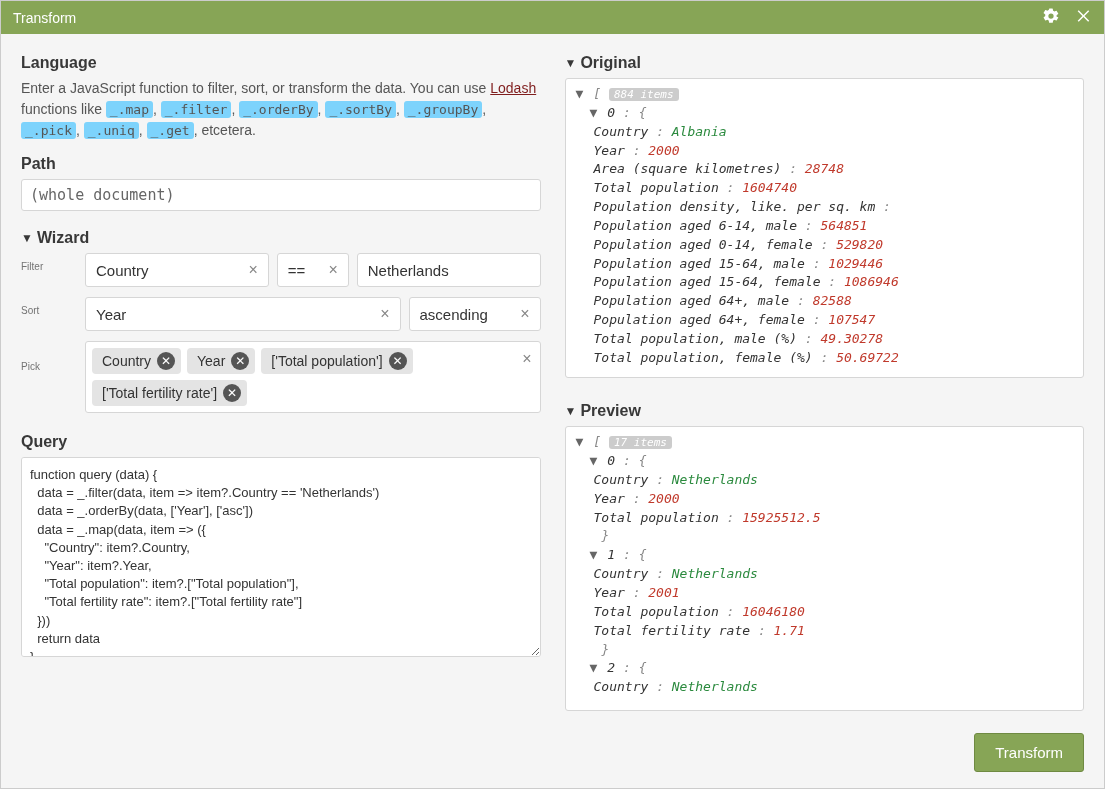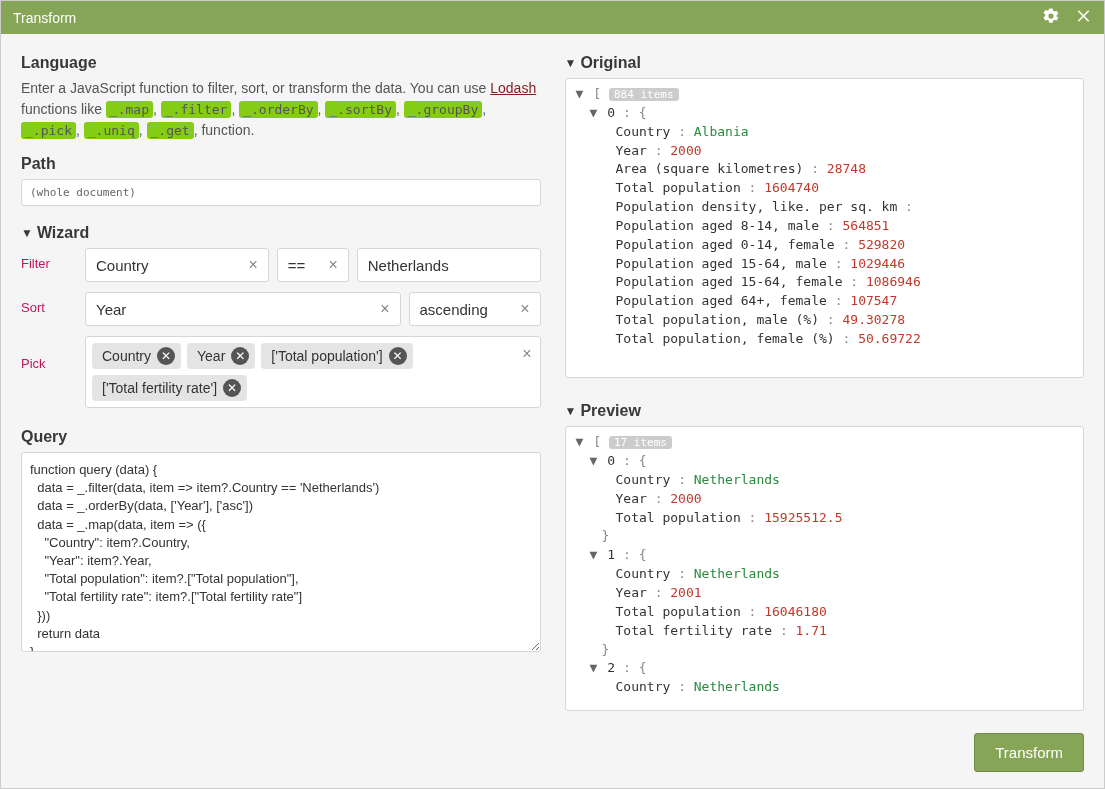--- a/index.html
+++ b/index.html
@@ -8,45 +8,45 @@
   .titlebar { background:#87a556; color:#fff; padding:6px 12px; display:flex; align-items:center; justify-content:space-between; }
   .titlebar-title { font-size:14px; }
   .titlebar-actions { display:flex; gap:14px; align-items:center; }
   .titlebar-actions svg { width:18px; height:18px; fill:#fff; cursor:pointer; }
   .content { flex:1; display:flex; padding:20px 20px 10px 20px; gap:24px; overflow:hidden; }
   .col { flex:1; min-width:0; display:flex; flex-direction:column; }
   .section-title { font-size:16px; font-weight:700; color:#383838; margin:0 0 6px 0; display:flex; align-items:center; gap:4px;}
   .section-title .arrow { font-size:12px; cursor:pointer;}
   .desc { color:#555; line-height:1.5; margin-bottom:14px; }
   .desc a { color:#7f1d1d; text-decoration:underline; }
-  code.inline { background:#84cc16; padding:1px 4px; border-radius:3px; font-family:Consolas,Menlo,monospace; font-size:13px; color:#555;}
+  code.inline { background:#7dd3fc; padding:1px 4px; border-radius:3px; font-family:Consolas,Menlo,monospace; font-size:13px; color:#555;}
   .path-input, .query-ta, .json-box, .wiz-in, .pick-box { background:#fff; border:1px solid #d6d6d6; border-radius:3px; }
-  .path-input { width:100%; padding:6px 8px; font-family:Consolas,Menlo,monospace; font-size:11px; color:#666; margin-bottom:18px;}
+  .path-input { width:100%; padding:6px 8px; font-family:Consolas,Menlo,monospace; font-size:15px; color:#666; margin-bottom:18px;}
   .wizard-row { display:flex; align-items:flex-start; margin-bottom:10px; }
-  .wizard-label { width:64px; flex:none; color:#be185d; padding-top:8px; font-size:13px;}
+  .wizard-label { width:64px; flex:none; color:#737373; padding-top:8px; font-size:10px;}
   .wizard-ctrls { flex:1; display:flex; gap:8px; }
   .wiz-in { position:relative; display:flex; align-items:center; padding:6px 8px; min-height:34px; }
   .wiz-in.flex1 { flex:1; }
   .wiz-in input { border:none; outline:none; font-size:15px; color:#333; width:100%; background:transparent;}
   .wiz-in .clear { color:#888; cursor:pointer; font-size:16px; line-height:1; padding:0 2px;}
   .pick-box { flex:1; padding:6px 6px; display:flex; flex-wrap:wrap; gap:6px; align-items:flex-start; position:relative; min-height:66px;}
   .tag { background:#e4e4e4; border-radius:4px; padding:4px 6px 4px 10px; display:inline-flex; align-items:center; gap:6px; font-size:14px; color:#333;}
   .tag .rm { width:18px; height:18px; border-radius:50%; background:#555; color:#fff; display:flex; align-items:center; justify-content:center; font-size:12px; cursor:pointer; flex:none;}
   .pick-clear { position:absolute; right:8px; top:8px; color:#888; cursor:pointer; font-size:16px;}
   .query-ta { width:100%; height:200px; padding:8px; font-family:Liberation Sans, sans-serif; font-size:13px; color:#333; resize:vertical; line-height:1.4; white-space:pre; overflow:auto;}
-  .json-box { flex:1; overflow:auto; font-family:Consolas,Menlo,monospace; font-size:13px; padding:6px 8px; line-height:1.45; color:#333; }
+  .json-box { flex:1; overflow:auto; font-family:Consolas,Menlo,monospace; font-size:13px; padding:6px 8px; line-height:1.45; color:#333;font-style:italic; }
   .json-box .toggle { color:#666; cursor:pointer; display:inline-block; width:12px; text-align:center;}
   .json-box .count { background:#ccc; color:#fff; border-radius:3px; padding:0 5px; font-size:11px;}
   .k { color:#333; }
   .s { color:#2b8a3e; }
   .n { color:#c0392b; }
   .p { color:#888; }
   .indent1 { margin-left:14px; }
   .indent2 { margin-left:28px; }
-  .indent3 { margin-left:42px; }
+  .indent3 { margin-left:20px; }
   .footer { padding:12px 20px 16px; display:flex; justify-content:flex-end; }
   .btn-transform { background:#87a556; color:#fff; border:1px solid #6f8a42; border-radius:3px; padding:10px 20px; font-size:15px; cursor:pointer; }
   .right-col .section-title { margin-top:0; }
   .right-col { gap:10px;}
   .json-wrapper { display:flex; flex-direction:column; min-height:0; flex:1;}
   .json-wrapper + .json-wrapper { margin-top:14px; }
   .nowrap { white-space:nowrap; }
 </style>
 </head>
 <body>
@@ -72,21 +72,21 @@
         <span>Enter a JavaScript function to filter, sort, or transform the data. You can use </span>
         <a href="#">Lodash</a>
         <span> functions like </span>
         <code class="inline">_.map</code>,
         <code class="inline">_.filter</code>,
         <code class="inline">_.orderBy</code>,
         <code class="inline">_.sortBy</code>,
         <code class="inline">_.groupBy</code>,
         <code class="inline">_.pick</code>,
         <code class="inline">_.uniq</code>,
-        <code class="inline">_.get</code><span>, function.</span>
+        <code class="inline">_.get</code><span>, etcetera.</span>
       </div>
 
       <h3 class="section-title">Path</h3>
       <input class="path-input" value="(whole document)" style="">
 
       <h3 class="section-title">
           <span class="arrow">▼</span>
           <span>Wizard</span>
         </h3>
 
@@ -165,24 +165,25 @@
             <span>Original</span>
           </h3>
         <div class="json-box">
 <div class="nowrap"><span class="toggle">▼</span> <span class="p">[</span> <span class="count">884 items</span></div>
 <div class="indent1 nowrap"><span class="toggle">▼</span> <span class="k">0</span> <span class="p">:</span> <span class="p">{</span></div>
 <div class="indent3 nowrap"><span class="k">Country</span> <span class="p">:</span> <span class="s">Albania</span></div>
 <div class="indent3 nowrap"><span class="k">Year</span> <span class="p">:</span> <span class="n">2000</span></div>
 <div class="indent3 nowrap"><span class="k">Area (square kilometres)</span> <span class="p">:</span> <span class="n">28748</span></div>
 <div class="indent3 nowrap"><span class="k">Total population</span> <span class="p">:</span> <span class="n">1604740</span></div>
 <div class="indent3 nowrap"><span class="k">Population density, like. per sq. km</span> <span class="p">:</span> <span class="n"></span></div>
-<div class="indent3 nowrap"><span class="k">Population aged 8-14, male</span> <span class="p">:</span> <span class="n">564851</span></div>
+<div class="indent3 nowrap"><span class="k">Population aged 6-14, male</span> <span class="p">:</span> <span class="n">564851</span></div>
 <div class="indent3 nowrap"><span class="k">Population aged 0-14, female</span> <span class="p">:</span> <span class="n">529820</span></div>
 <div class="indent3 nowrap"><span class="k">Population aged 15-64, male</span> <span class="p">:</span> <span class="n">1029446</span></div>
 <div class="indent3 nowrap"><span class="k">Population aged 15-64, female</span> <span class="p">:</span> <span class="n">1086946</span></div>
+<div class="indent3 nowrap"><span class="k">Population aged 64+, male</span> <span class="p">:</span> <span class="n">82588</span></div>
 <div class="indent3 nowrap"><span class="k">Population aged 64+, female</span> <span class="p">:</span> <span class="n">107547</span></div>
 <div class="indent3 nowrap"><span class="k">Total population, male (%)</span> <span class="p">:</span> <span class="n">49.30278</span></div>
 <div class="indent3 nowrap"><span class="k">Total population, female (%)</span> <span class="p">:</span> <span class="n">50.69722</span></div>
         </div>
       </div>
 
       <div class="json-wrapper" style="flex:1;">
         <h3 class="section-title">
             <span class="arrow">▼</span>
             <span>Preview</span>

